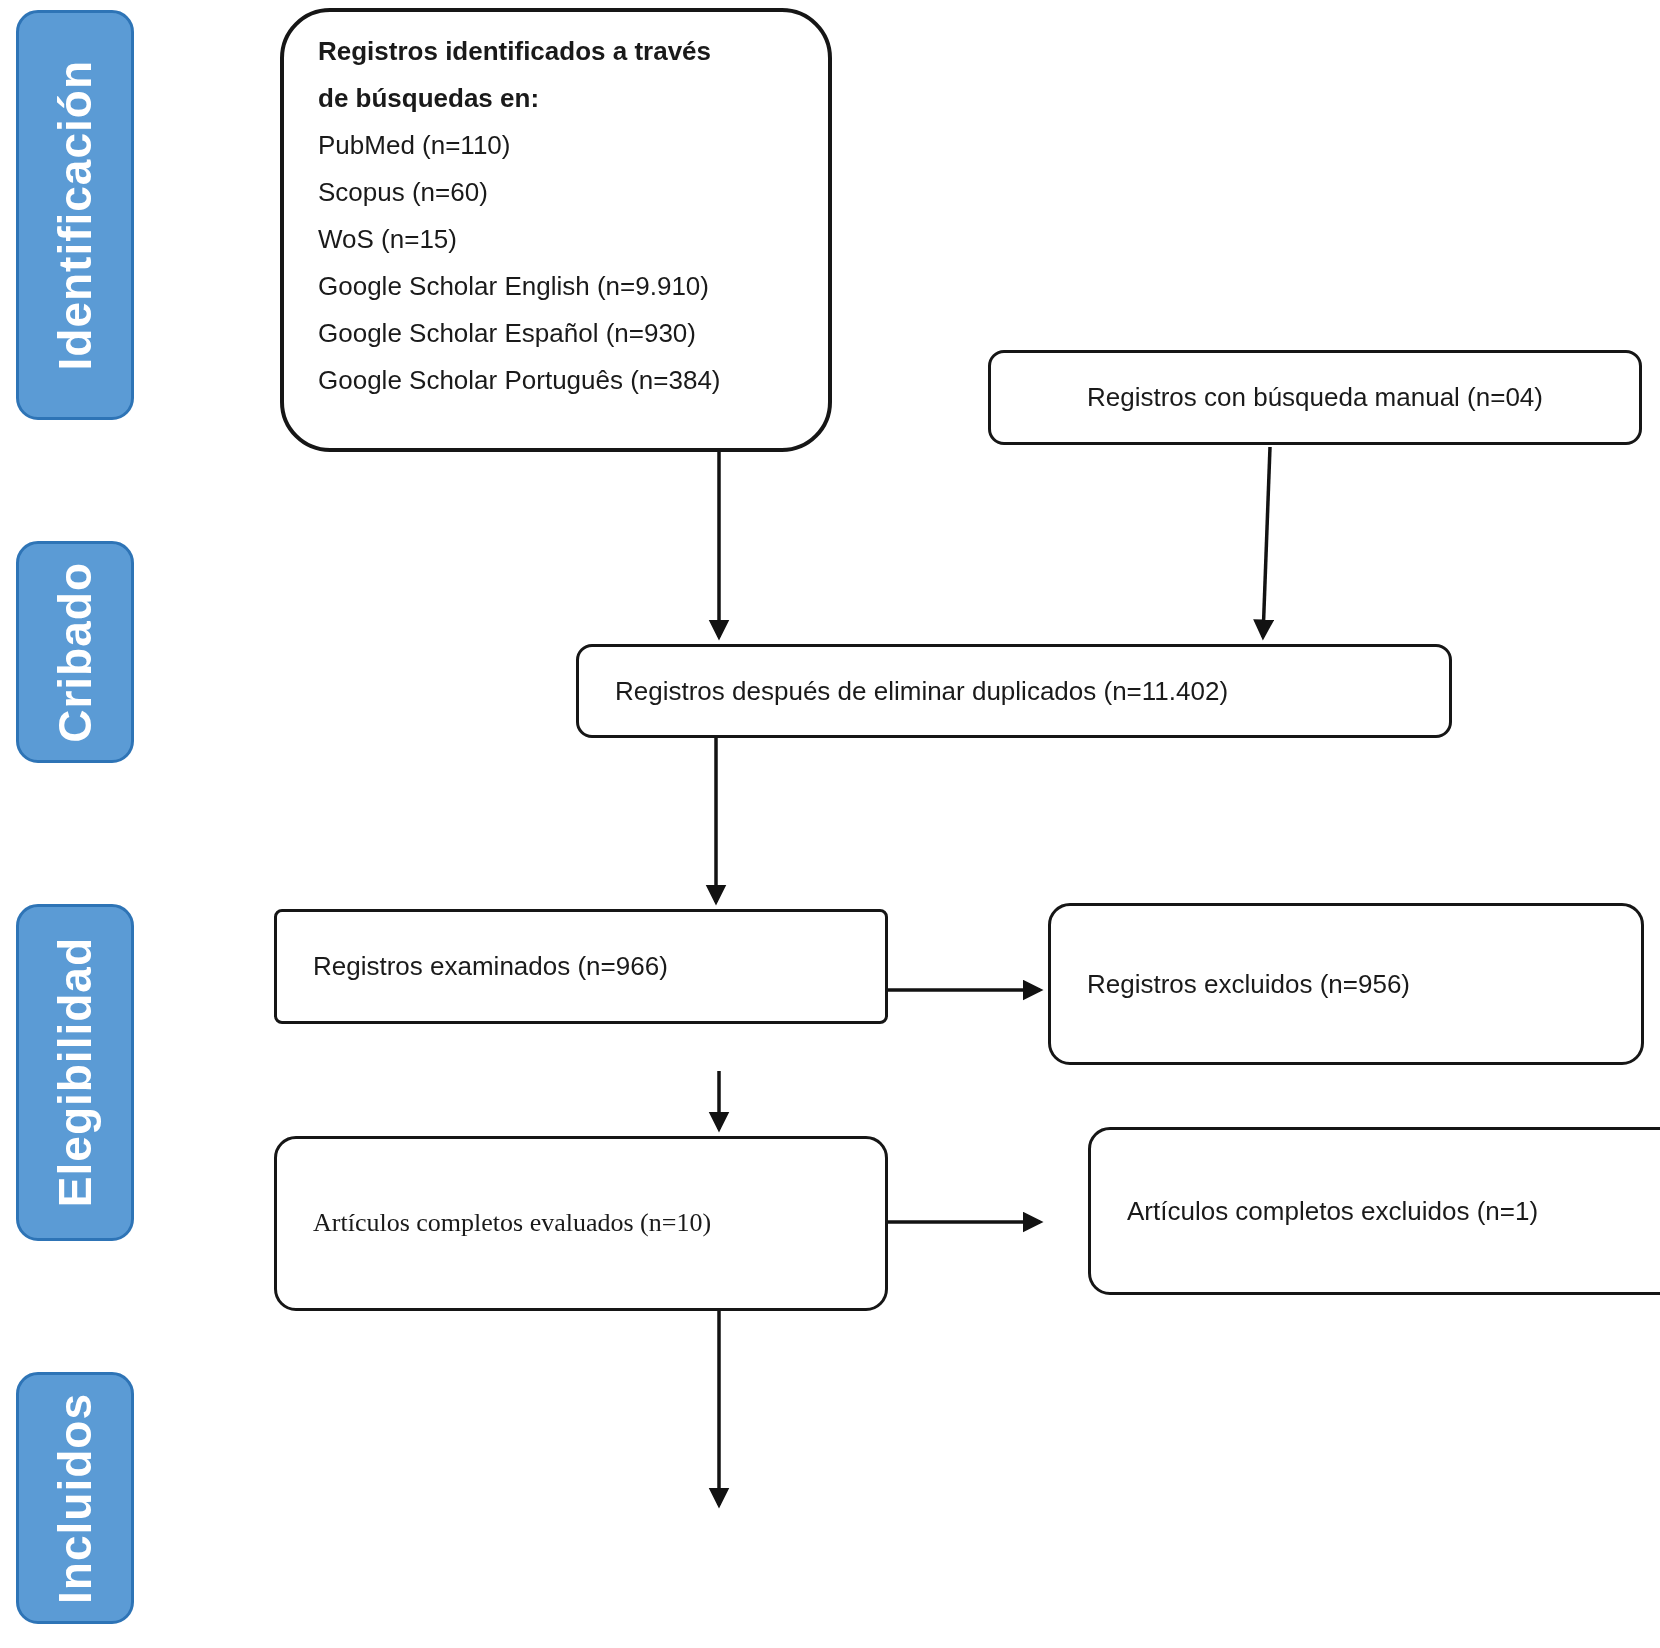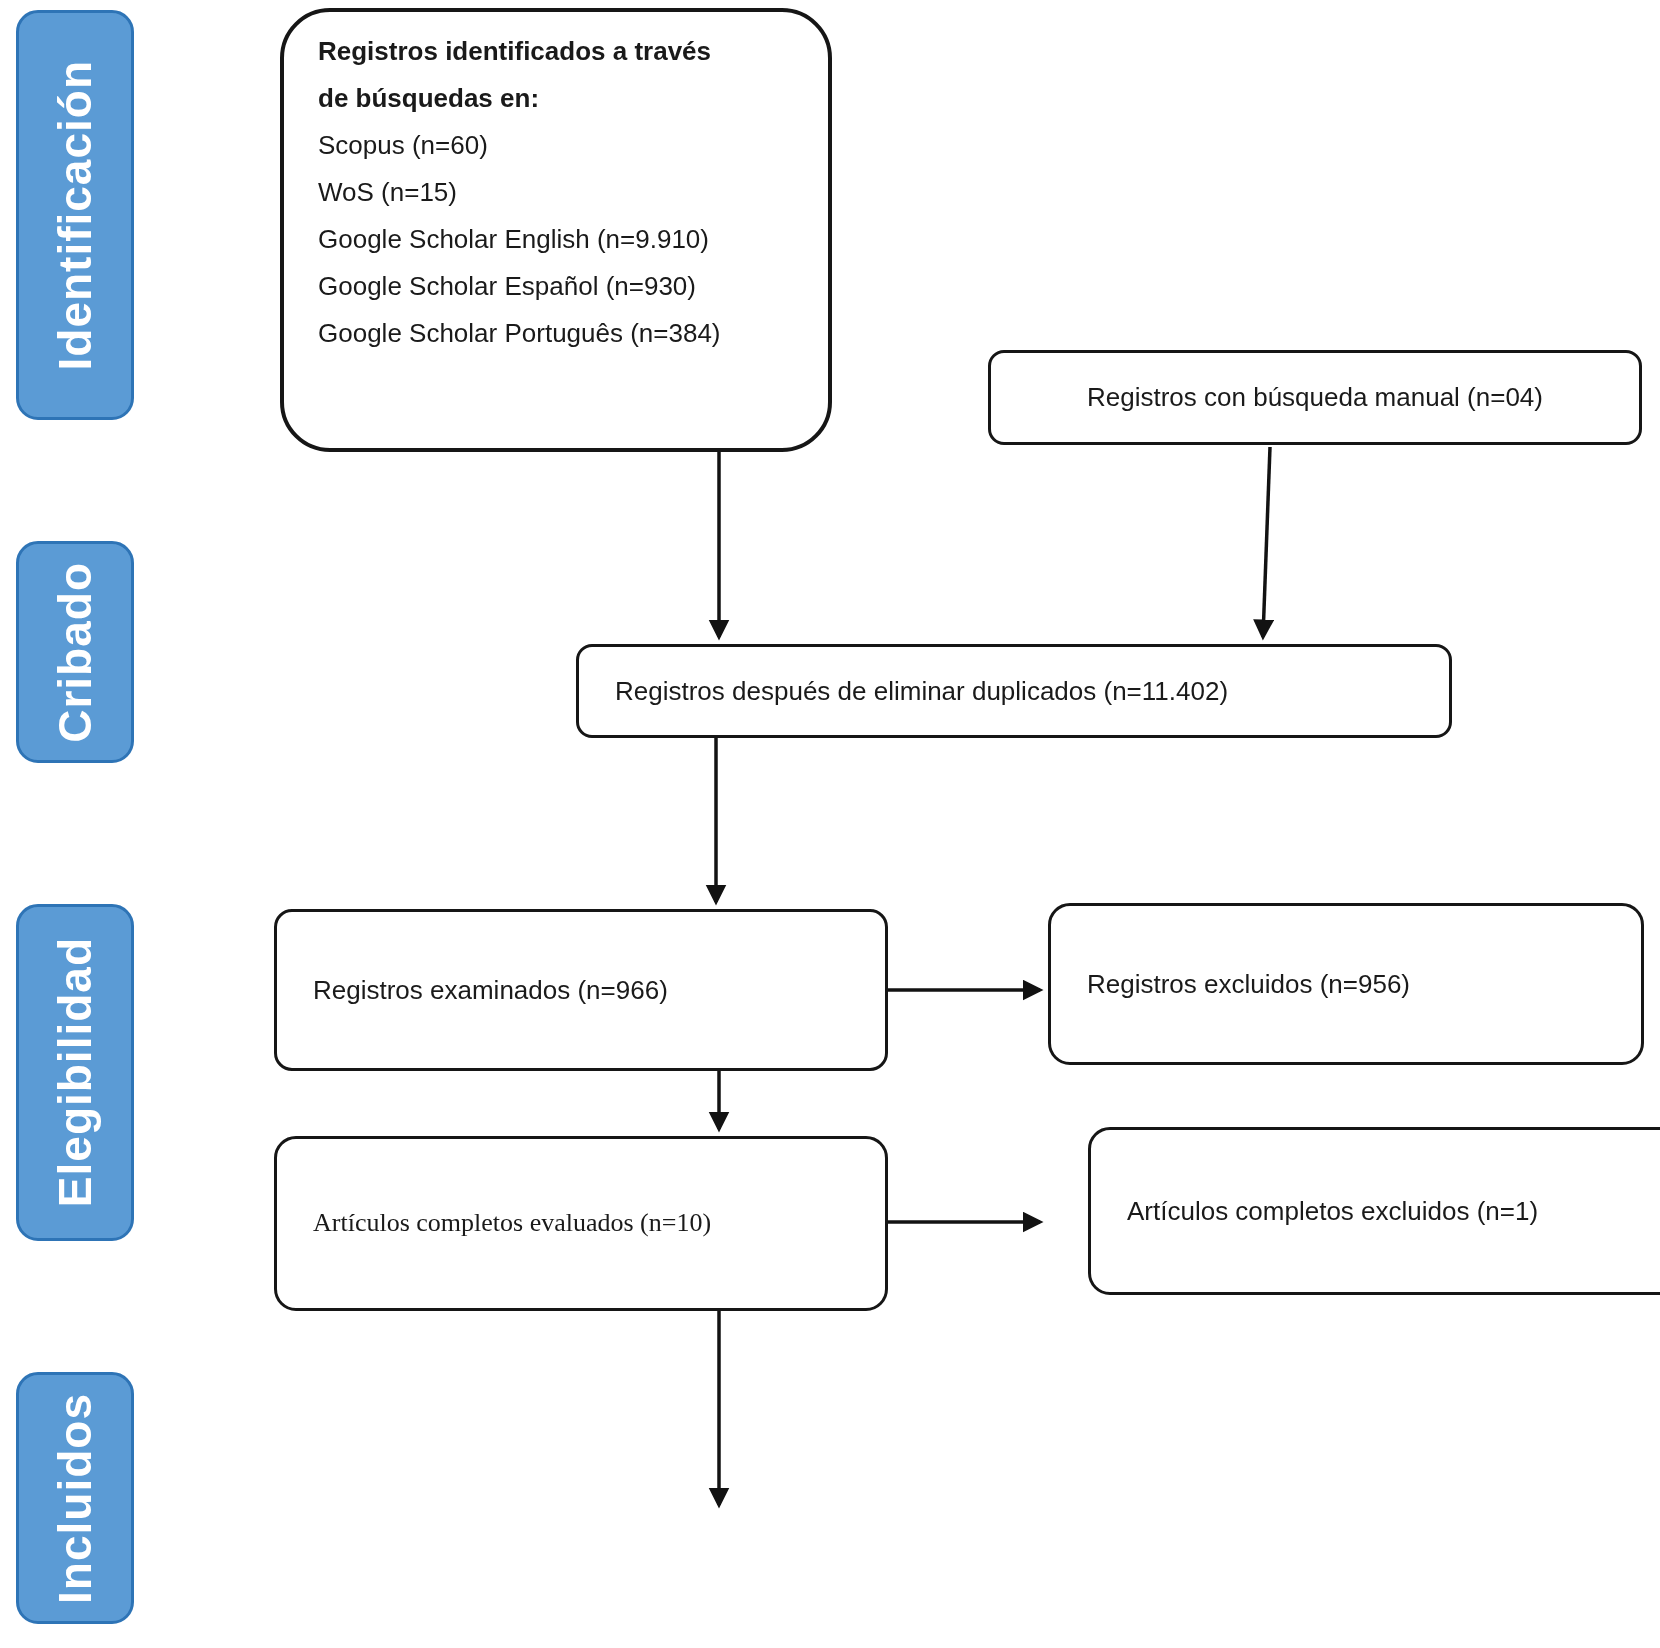--- a/index.html
+++ b/index.html
@@ -52,21 +52,21 @@
   #box-identified{
     left:280px;top:8px;width:552px;height:444px;
     border-radius:50px;border-width:4px;
     padding:16px 20px 0 34px;
   }
   #box-identified .b-line{height:47px;line-height:47px;white-space:nowrap;}
   .bold{font-weight:bold;}
 
   #box-manual{left:988px;top:350px;width:654px;height:95px;border-radius:16px;}
   #box-dedup{left:576px;top:644px;width:876px;height:94px;border-radius:16px;}
-  #box-screened{left:274px;top:909px;width:614px;height:162px;border-radius:18px;text-align:center;}
+  #box-screened{left:274px;top:909px;width:614px;height:115px;border-radius:8px;text-align:center;}
   #box-screened-excluded{left:1048px;top:903px;width:596px;height:162px;border-radius:22px;}
   #box-fulltext{left:274px;top:1136px;width:614px;height:175px;border-radius:22px;font-family:Liberation Serif, serif;}
   #box-fulltext-excluded{left:1048px;top:1127px;width:670px;height:168px;border-radius:22px;margin-left:40px;}
   #box-included{left:274px;top:1512px;width:614px;height:130px;border-radius:22px;}
 </style>
 </head>
 <body>
 
 <div class="canvas">
 
@@ -94,20 +94,21 @@
   <div class="stage" id="stage-eligibility">
     <span>Elegibilidad</span>
   </div>
   <div class="stage" id="stage-included">
     <span>Incluidos</span>
   </div>
 
   <div class="box" id="box-identified">
     <div class="b-line bold">Registros identificados a través</div>
     <div class="b-line bold">de búsquedas en:</div>
+    <div class="b-line">PubMed (n=110)</div>
     <div class="b-line">Scopus (n=60)</div>
     <div class="b-line">WoS (n=15)</div>
     <div class="b-line">Google Scholar English (n=9.910)</div>
     <div class="b-line">Google Scholar Español (n=930)</div>
     <div class="b-line">Google Scholar Português (n=384)</div>
   </div>
 
   <div class="box hcenter" id="box-manual">
     <span>Registros con búsqueda manual (n=04)</span>
   </div>

